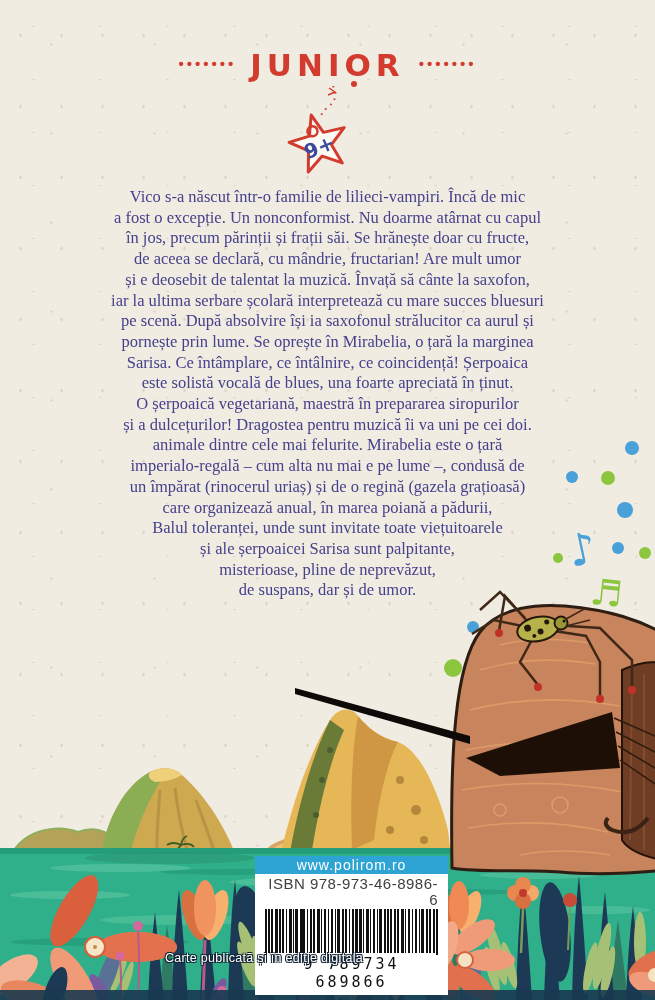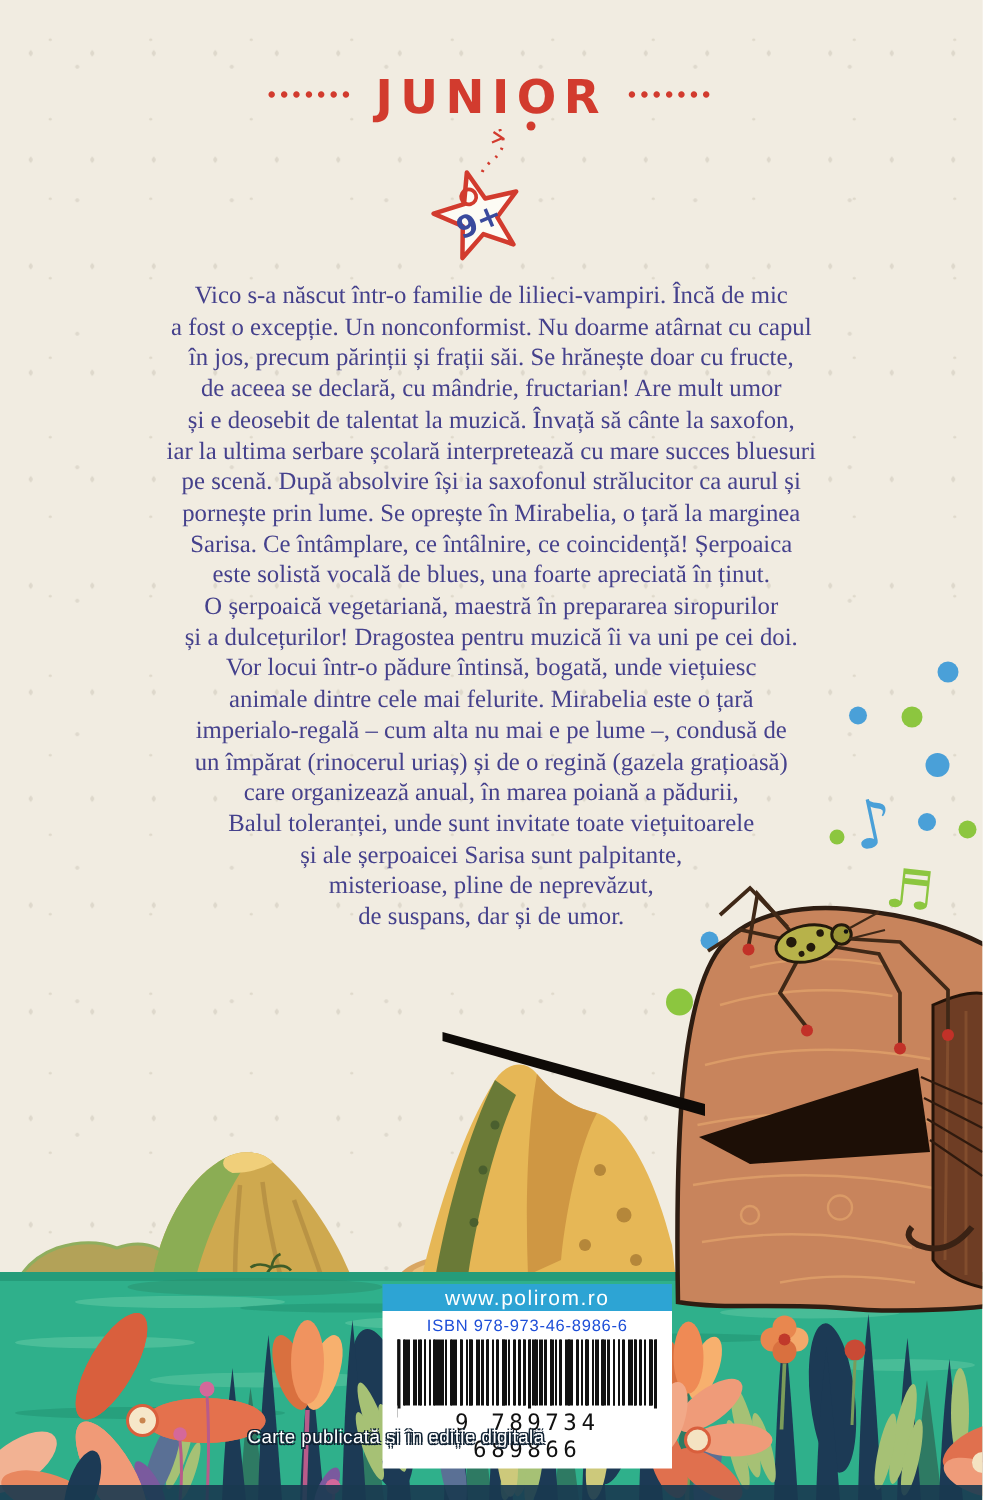--- a/index.html
+++ b/index.html
@@ -21,21 +21,21 @@
   .star-svg{position:absolute;left:277px;top:86px;z-index:2;}
   
   .blurb{position:absolute;top:187px;left:0;width:100%;z-index:2;}
   .line{font-family:Liberation Serif, serif;font-size:16.5px;line-height:20.7px;color:#45418c;text-align:center;white-space:nowrap;}
   
   .illustration{position:absolute;left:0;top:420px;z-index:1;}
   
   .barcode-block{position:absolute;left:255px;top:856px;width:193px;z-index:3;}
   .web-band{height:18px;background:#2da4d4;color:#fff;text-align:center;font-size:14px;line-height:18px;letter-spacing:1px;}
   .isbn-box{background:#fff;padding:2px 10px 4px 10px;}
-  .isbn-text{color:#1d4ed8;font-size:11px;text-align:center;letter-spacing:.5px;line-height:16px;}
+  .isbn-text{color:#404040;font-size:15px;text-align:right;letter-spacing:.5px;line-height:16px;}
   .bars{position:relative;height:44px;margin-top:1px;
     background-image:
       repeating-linear-gradient(90deg,#111 0 1.5px, transparent 1.5px 3.5px),
       repeating-linear-gradient(90deg,#111 0 1px, transparent 1px 6px),
       repeating-linear-gradient(90deg, transparent 0 4px, #111 4px 5.5px, transparent 5.5px 11px);
   }
   .guard{position:absolute;top:0;width:2px;height:52px;background:#111;}
   .g1{left:0;} .g2{left:50%;} .g3{right:0;}
   .bar-digits{position:relative;text-align:center;font-family:"DejaVu Sans Mono",monospace;font-size:15px;letter-spacing:3px;color:#111;margin-top:2px;background:#fff;}
   .digital-note{position:absolute;left:165px;top:951px;width:330px;text-align:left;z-index:3;
@@ -69,21 +69,20 @@
     <div class="line">în jos, precum părinții și frații săi. Se hrănește doar cu fructe,</div>
     <div class="line">de aceea se declară, cu mândrie, fructarian! Are mult umor</div>
     <div class="line">și e deosebit de talentat la muzică. Învață să cânte la saxofon,</div>
     <div class="line">iar la ultima serbare școlară interpretează cu mare succes bluesuri</div>
     <div class="line">pe scenă. După absolvire își ia saxofonul strălucitor ca aurul și</div>
     <div class="line">pornește prin lume. Se oprește în Mirabelia, o țară la marginea</div>
     <div class="line">Sarisa. Ce întâmplare, ce întâlnire, ce coincidență! Șerpoaica</div>
     <div class="line">este solistă vocală de blues, una foarte apreciată în ținut.</div>
     <div class="line">O șerpoaică vegetariană, maestră în prepararea siropurilor</div>
     <div class="line">și a dulcețurilor! Dragostea pentru muzică îi va uni pe cei doi.</div>
-    <div class="line">Vor locui într-o pădure întinsă, bogată, unde viețuiesc</div>
     <div class="line">animale dintre cele mai felurite. Mirabelia este o țară</div>
     <div class="line">imperialo-regală – cum alta nu mai e pe lume –, condusă de</div>
     <div class="line">un împărat (rinocerul uriaș) și de o regină (gazela grațioasă)</div>
     <div class="line">care organizează anual, în marea poiană a pădurii,</div>
     <div class="line">Balul toleranței, unde sunt invitate toate viețuitoarele</div>
     <div class="line">și ale șerpoaicei Sarisa sunt palpitante,</div>
     <div class="line">misterioase, pline de neprevăzut,</div>
     <div class="line">de suspans, dar și de umor.</div>
   </div>
 

